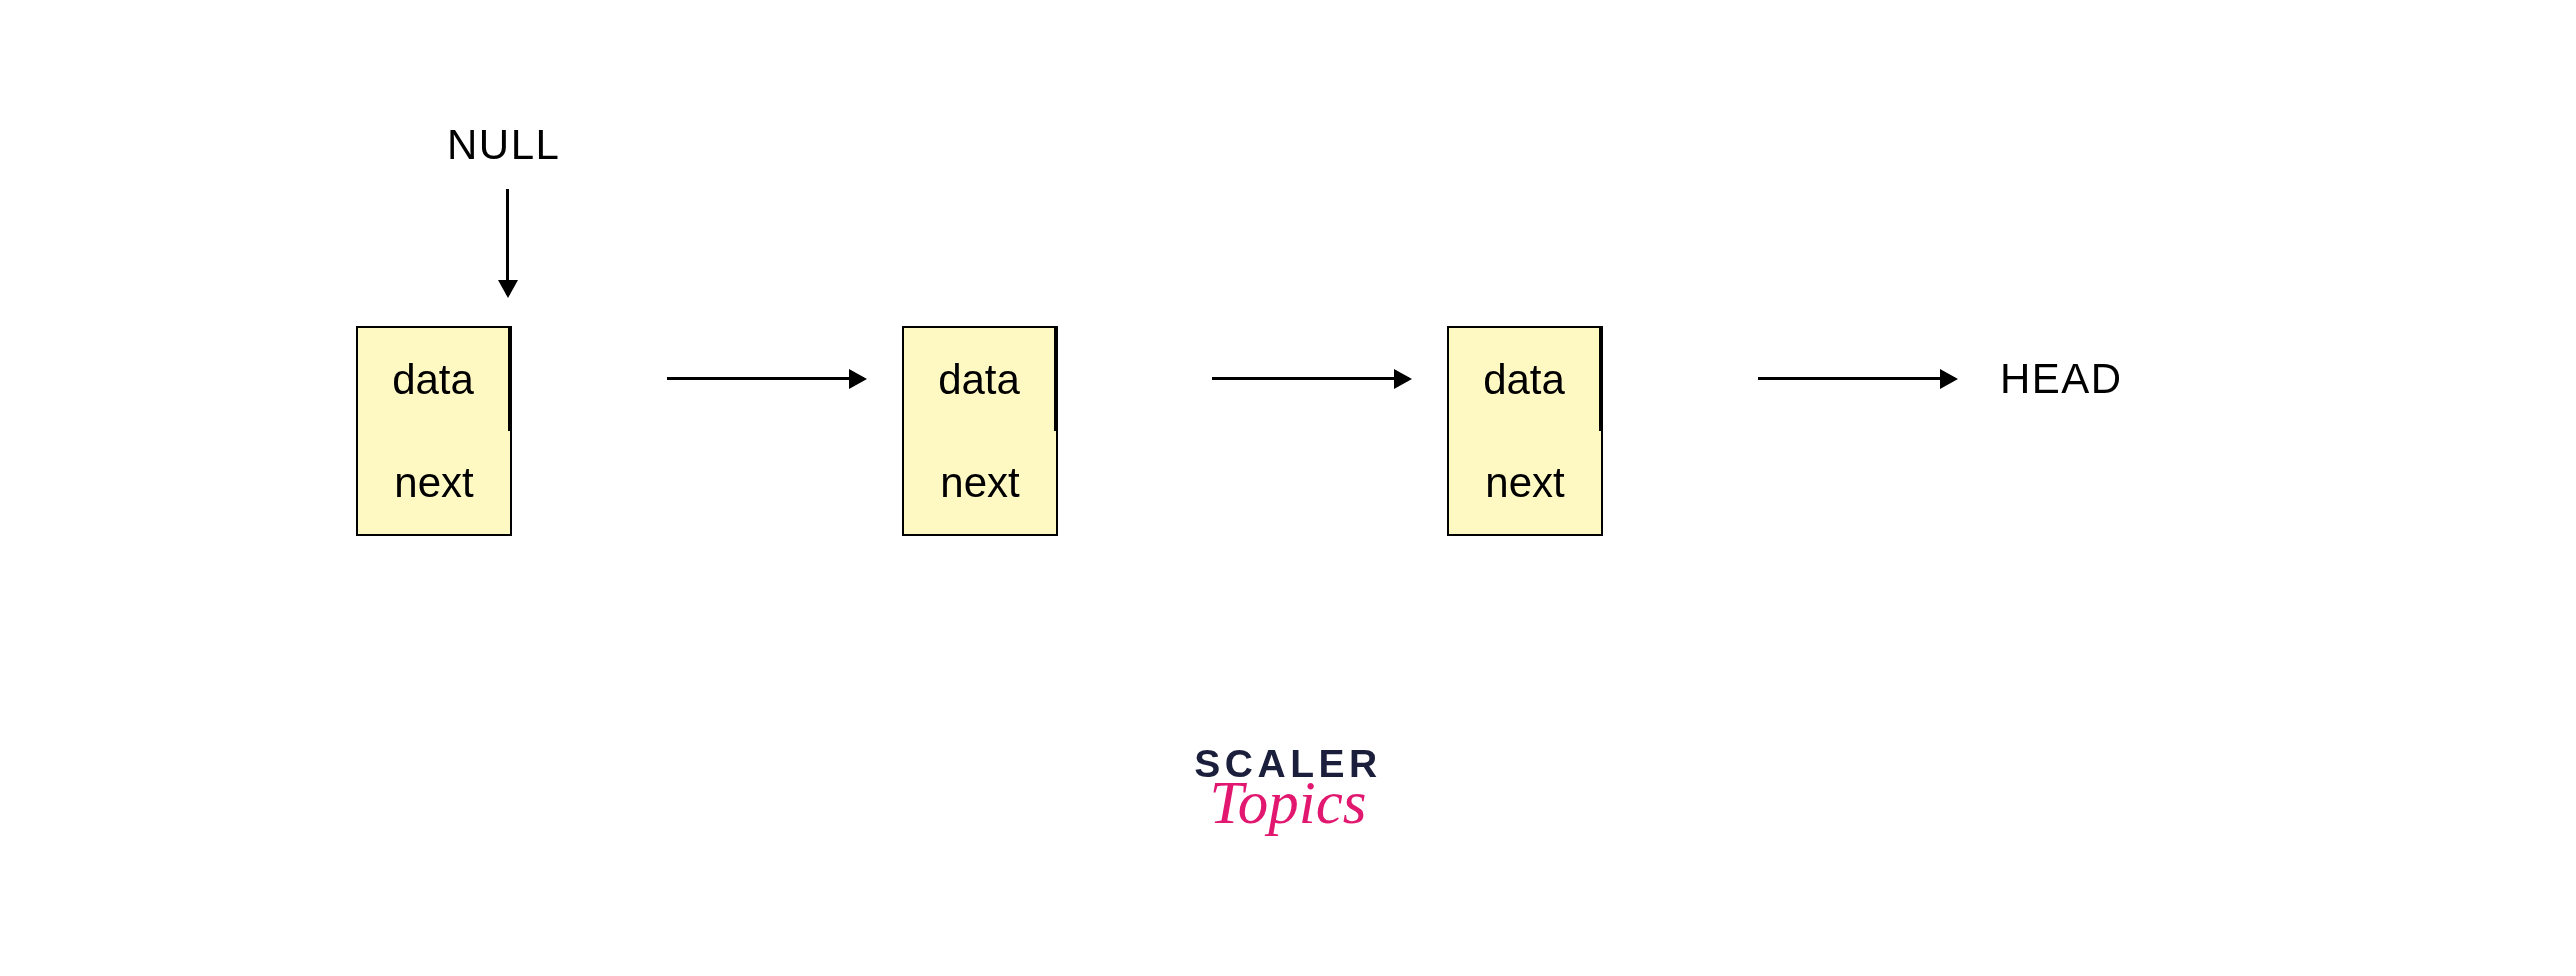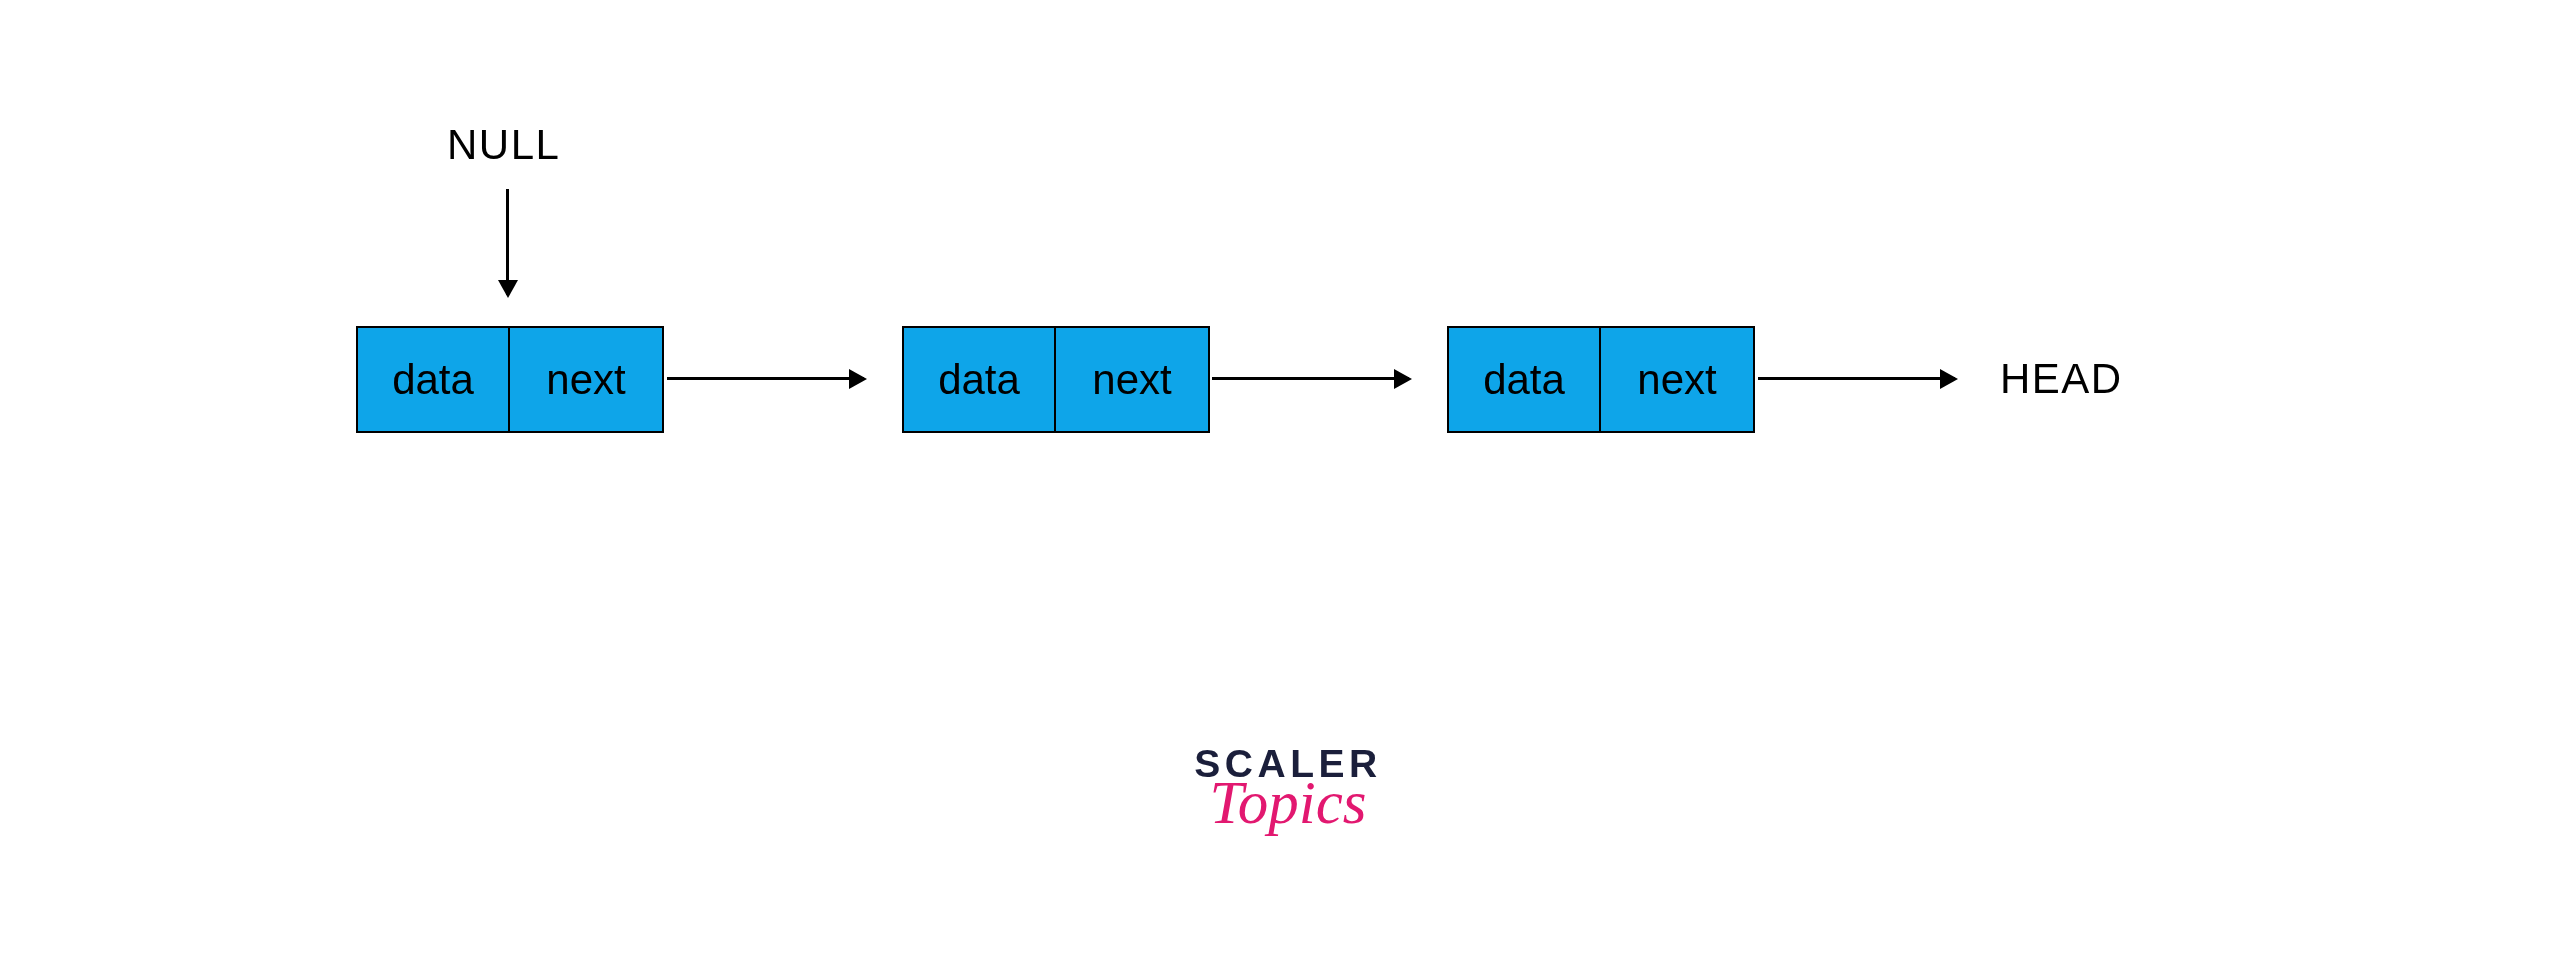--- a/index.html
+++ b/index.html
@@ -19,21 +19,22 @@
   .head-label {
     position: absolute;
     font-size: 42px;
     color: #000;
     letter-spacing: 1.5px;
   }
   .node {
     position: absolute;
     display: flex;
     border: 2.3px solid #000;
-    background: #0ea5e9;
+    background: #fef9c3;
+    flex-direction: column;
   }
   .cell {
     display: flex;
     align-items: center;
     justify-content: center;
     font-size: 42px;
     color: #000;
     height: 103px;
   }
   .cell-data { width: 152px; border-right: 2.3px solid #000; }

